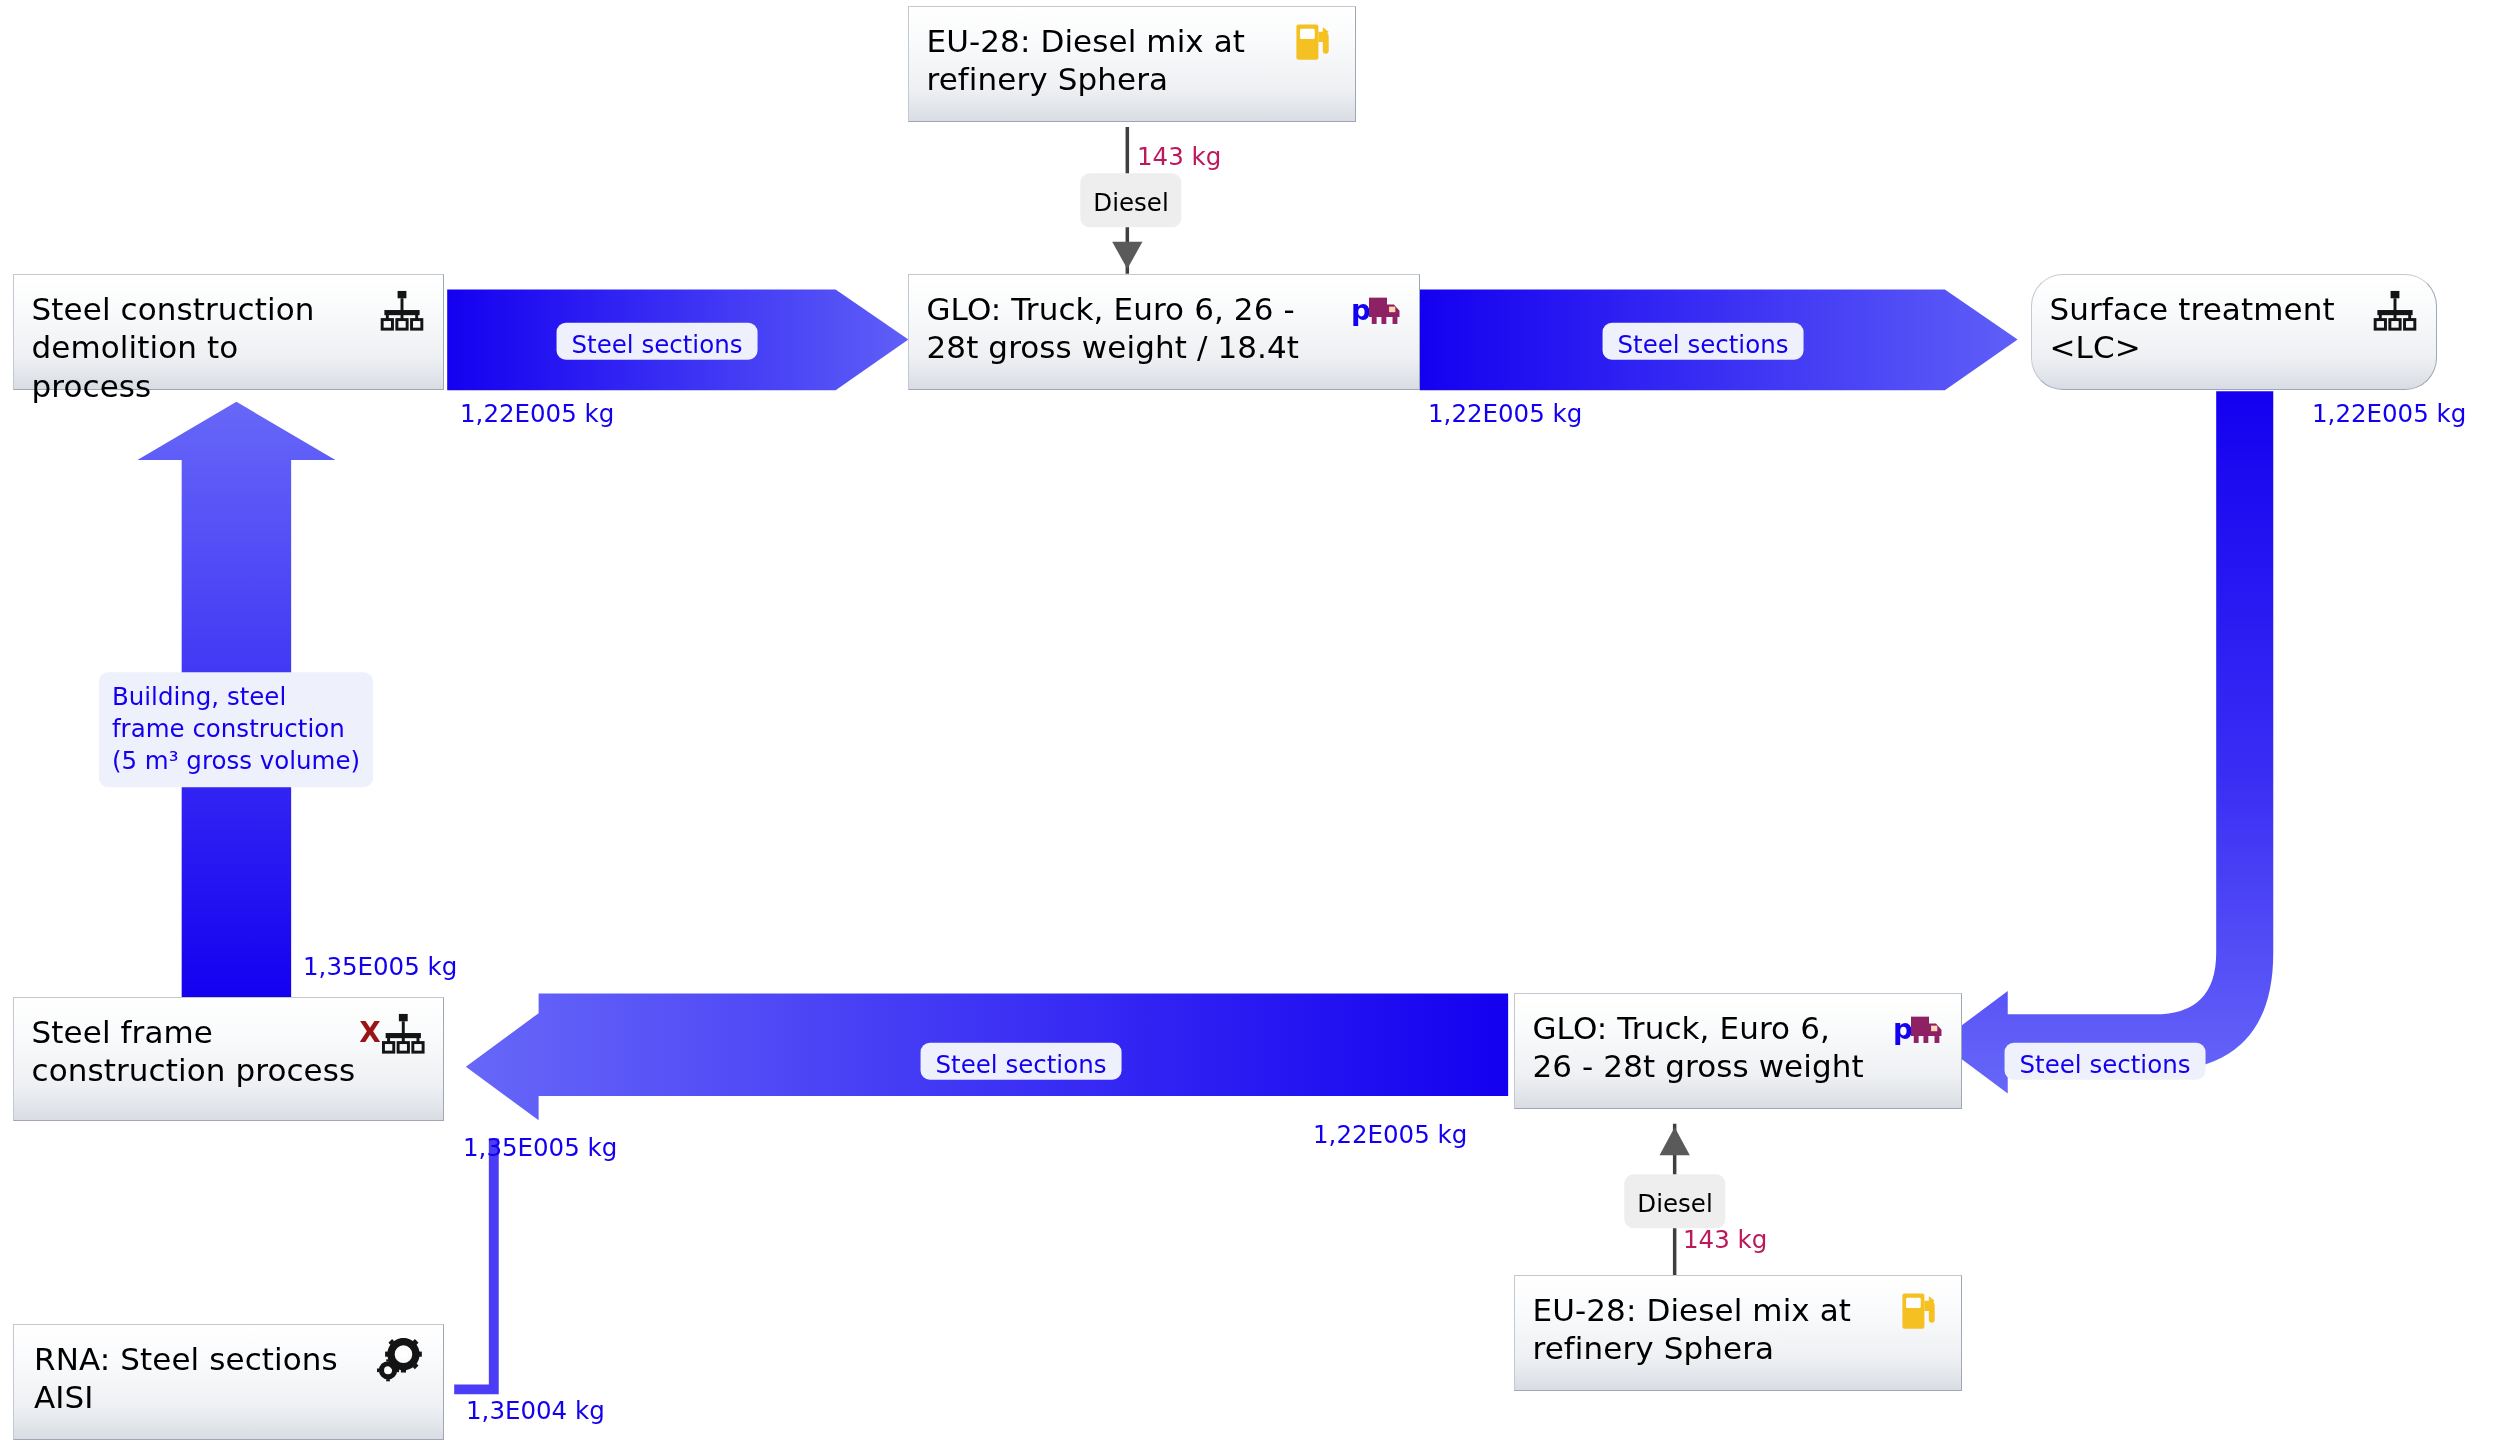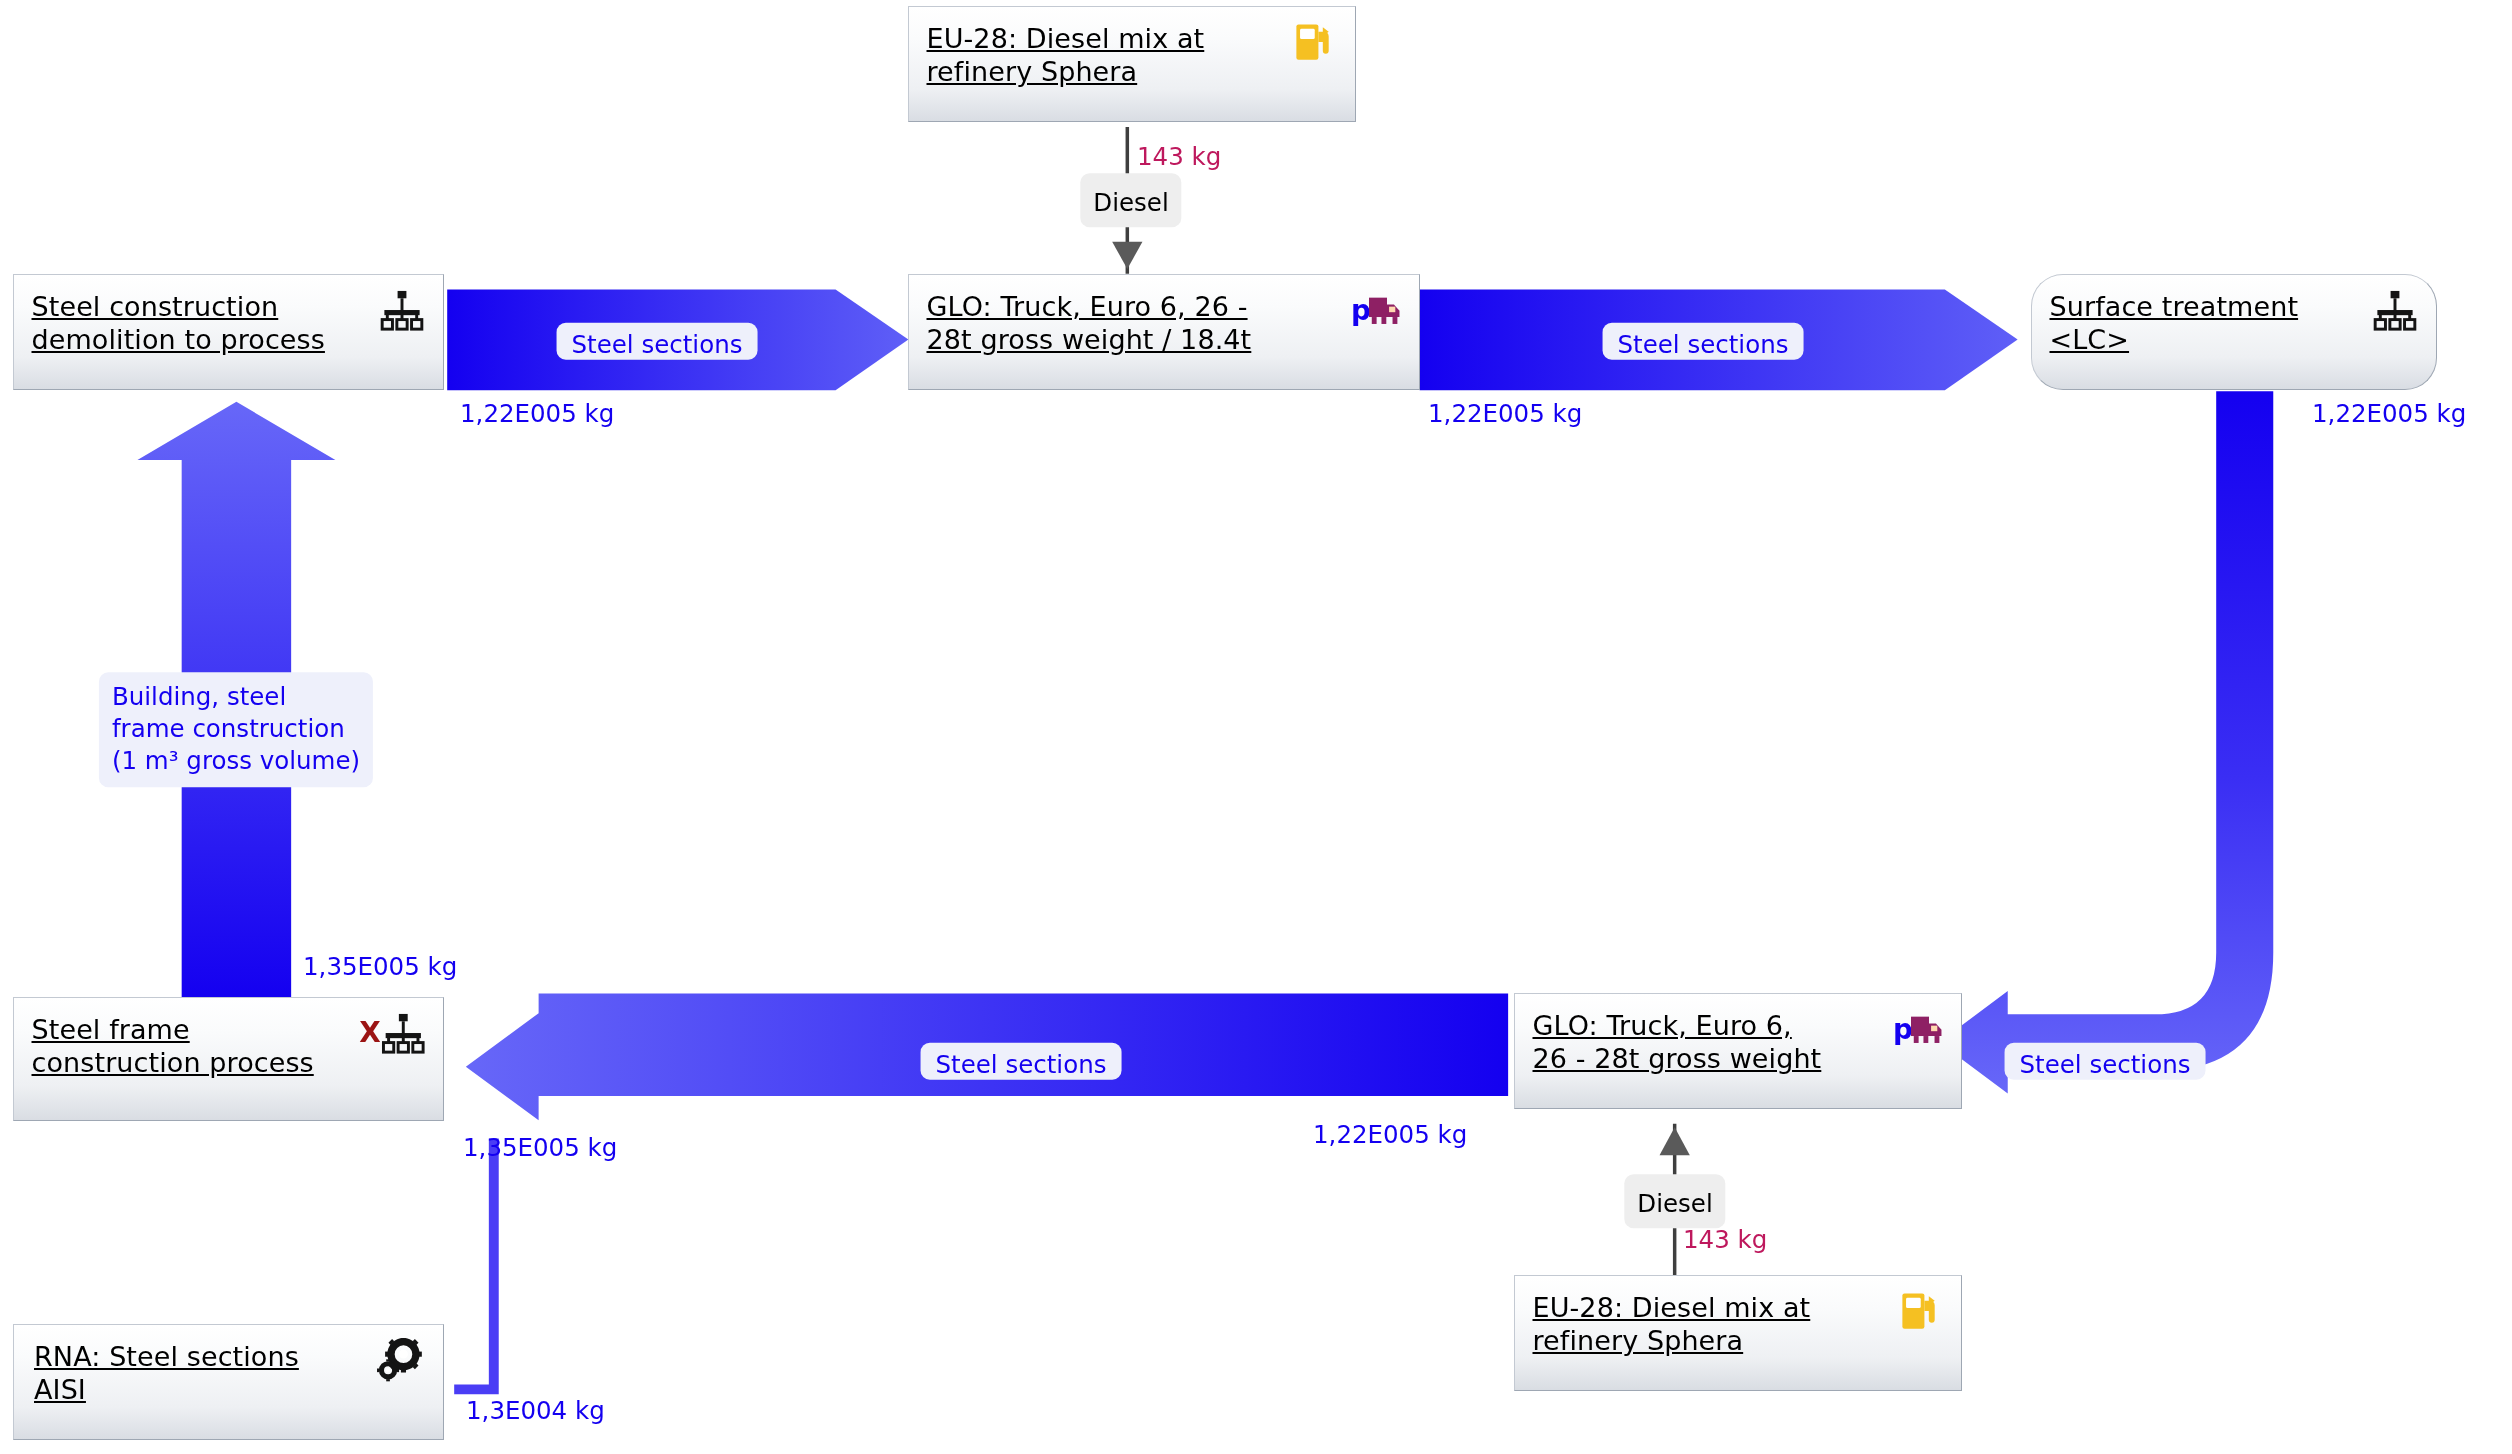--- a/index.html
+++ b/index.html
@@ -12,26 +12,25 @@
     position:absolute;
     box-sizing:border-box;
     border:1.7px solid #9ea7b3;
     border-top-color:#c3c9d2;
     border-left-color:#c3c9d2;
     background:linear-gradient(to bottom,#ffffff 0%,#fafbfc 28%,#eef0f3 72%,#d9dde3 100%);
     padding:15px 17.5px 0 17.5px;
   }
   .node .title{
     color:#000000;
-    font-size:27px;
+    font-size:31px;
     line-height:1.24;
     letter-spacing:0.1px;
     white-space:pre-line;
     max-width:calc(100% - 70px);
-    text-decoration:underline;
   }
   .node .nicon{position:absolute;top:13px;right:14px;width:54px;height:47px;}
 
   
   .chip{
     position:absolute;
     background:#eef0fb;
     color:#1400f0;
     font-size:24.5px;
     line-height:1;
@@ -271,21 +270,21 @@
   <div class="chip" style="left:657px;top:341px;">Steel sections</div>
 
   <div class="chip" style="left:1703px;top:341px;">Steel sections</div>
 
   <div class="chip" style="left:2105px;top:1061px;">Steel sections</div>
 
   <div class="chip" style="left:1021px;top:1061px;">Steel sections</div>
 
   <div class="chip multiline" style="left:236px;top:730px;">Building, steel
 frame construction
-(1 m³ gross volume)</div>
+(5 m³ gross volume)</div>
 
   <div class="chip-grey" style="left:1675px;top:1201px;">Diesel</div>
 
   <div class="amt-black" style="left:1137px;top:137px;">143 kg</div>
 
   <div class="amt" style="left:460px;top:402px;">1,22E005 kg</div>
 
   <div class="amt" style="left:1428px;top:402px;">1,22E005 kg</div>
 
   <div class="amt" style="left:2312px;top:402px;">1,22E005 kg</div>

